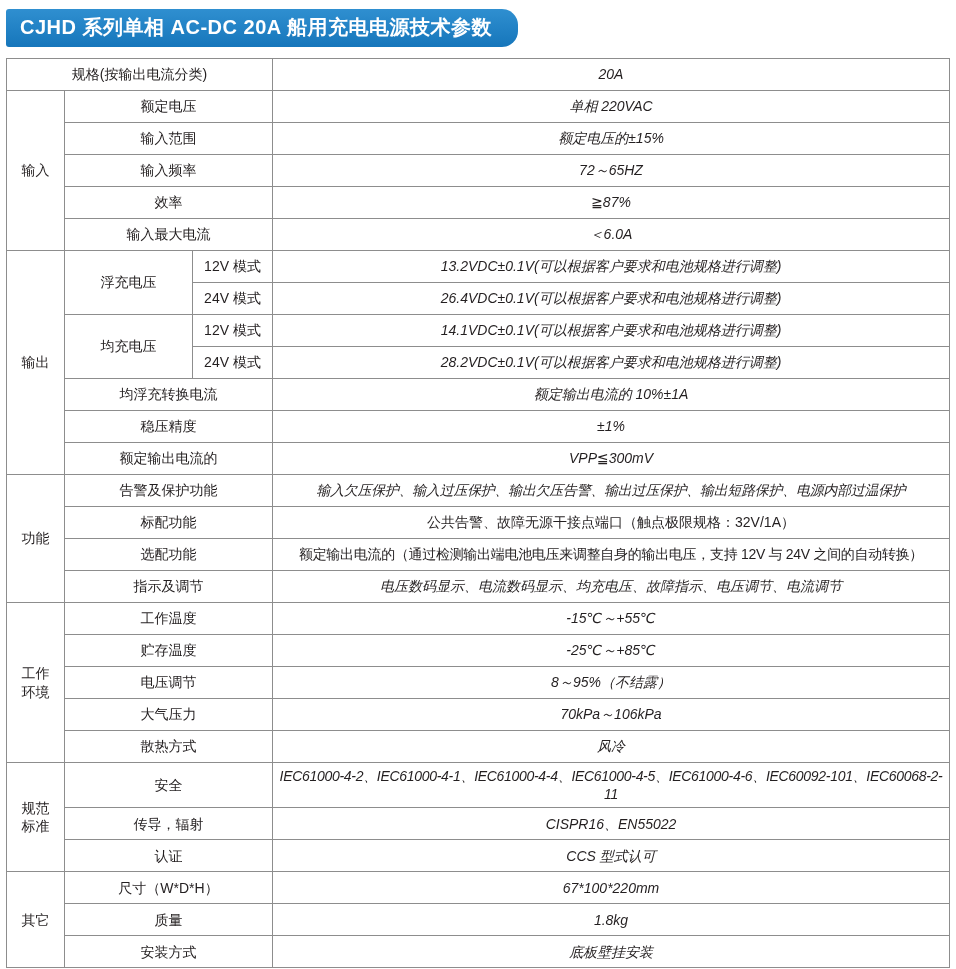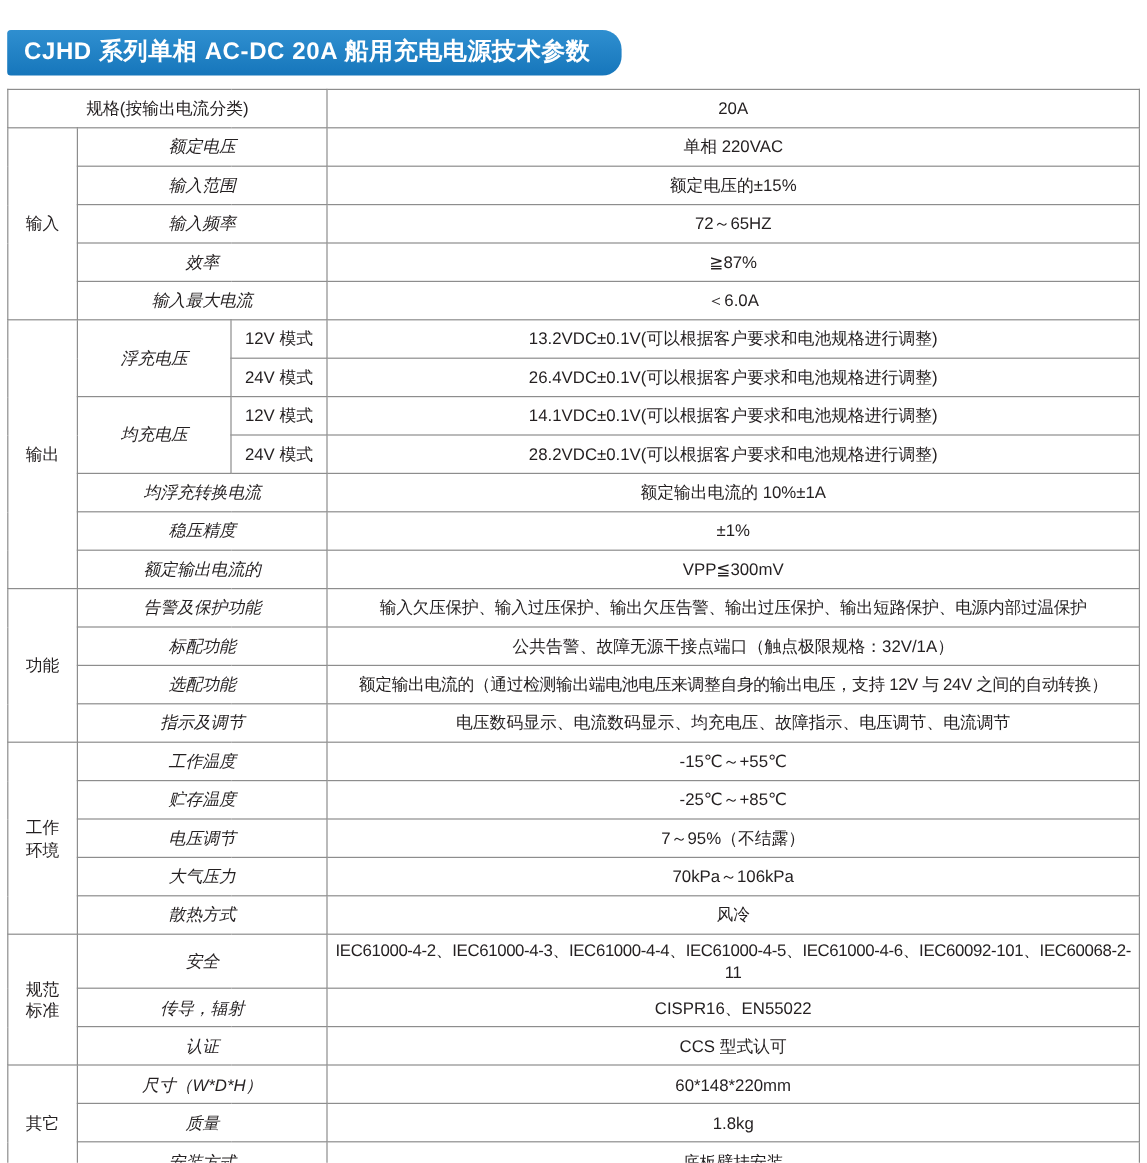--- a/index.html
+++ b/index.html
@@ -14,21 +14,20 @@
     color: #231f20;
     position: relative;
     overflow: hidden;
   }
   .page {
     width: 956px;
     height: 731px;
     box-sizing: border-box;
     padding: 0;
     position: relative;
-    margin-top: 16px;
   }
 
   
   .title-wrap {
     padding: 9px 0 6px 6px;
   }
   .title-bar {
     display: inline-block;
     background: #1b7fc4;
     background: linear-gradient(to bottom, #2f8fd0 0%, #1676bb 100%);
@@ -58,27 +57,27 @@
     height: 23px;
     line-height: 1.3;
     color: #231f20;
   }
   td.cat {
     width: 58px;
     font-size: 15px;
   }
   td.sub {
     width: 128px;
-    font-style: italic;
   }
   td.sub2 {
     width: 80px;
   }
   td.val {
     text-align: center;
+    font-style: italic;
   }
   td.val-left {
     text-align: left;
     padding-left: 8px;
   }
   td.small {
     font-size: 12.5px;
   }
   td.tight {
     letter-spacing: -0.3px;
@@ -184,50 +183,50 @@
 环境</td>
         <td class="sub" colspan="2">工作温度</td>
         <td class="val">-15℃～+55℃</td>
       </tr>
       <tr>
         <td class="sub" colspan="2">贮存温度</td>
         <td class="val">-25℃～+85℃</td>
       </tr>
       <tr>
         <td class="sub" colspan="2">电压调节</td>
-        <td class="val">7～95%（不结露）</td>
+        <td class="val">8～95%（不结露）</td>
       </tr>
       <tr>
         <td class="sub" colspan="2">大气压力</td>
         <td class="val">70kPa～106kPa</td>
       </tr>
       <tr>
         <td class="sub" colspan="2">散热方式</td>
         <td class="val">风冷</td>
       </tr>
 
       <tr>
         <td class="cat" rowspan="3" style="white-space:pre-line">规范
 标准</td>
         <td class="sub" colspan="2">安全</td>
-        <td class="val small tight">IEC61000-4-2、IEC61000-4-3、IEC61000-4-4、IEC61000-4-5、IEC61000-4-6、IEC60092-101、IEC60068-2-11</td>
+        <td class="val small tight">IEC61000-4-2、IEC61000-4-1、IEC61000-4-4、IEC61000-4-5、IEC61000-4-6、IEC60092-101、IEC60068-2-11</td>
       </tr>
       <tr>
         <td class="sub" colspan="2">传导，辐射</td>
         <td class="val">CISPR16、EN55022</td>
       </tr>
       <tr>
         <td class="sub" colspan="2">认证</td>
         <td class="val">CCS 型式认可</td>
       </tr>
 
       <tr>
         <td class="cat" rowspan="3">其它</td>
         <td class="sub" colspan="2">尺寸（W*D*H）</td>
-        <td class="val">60*148*220mm</td>
+        <td class="val">67*100*220mm</td>
       </tr>
       <tr>
         <td class="sub" colspan="2">质量</td>
         <td class="val">1.8kg</td>
       </tr>
       <tr>
         <td class="sub" colspan="2">安装方式</td>
         <td class="val">底板壁挂安装</td>
       </tr>
     </tbody>

